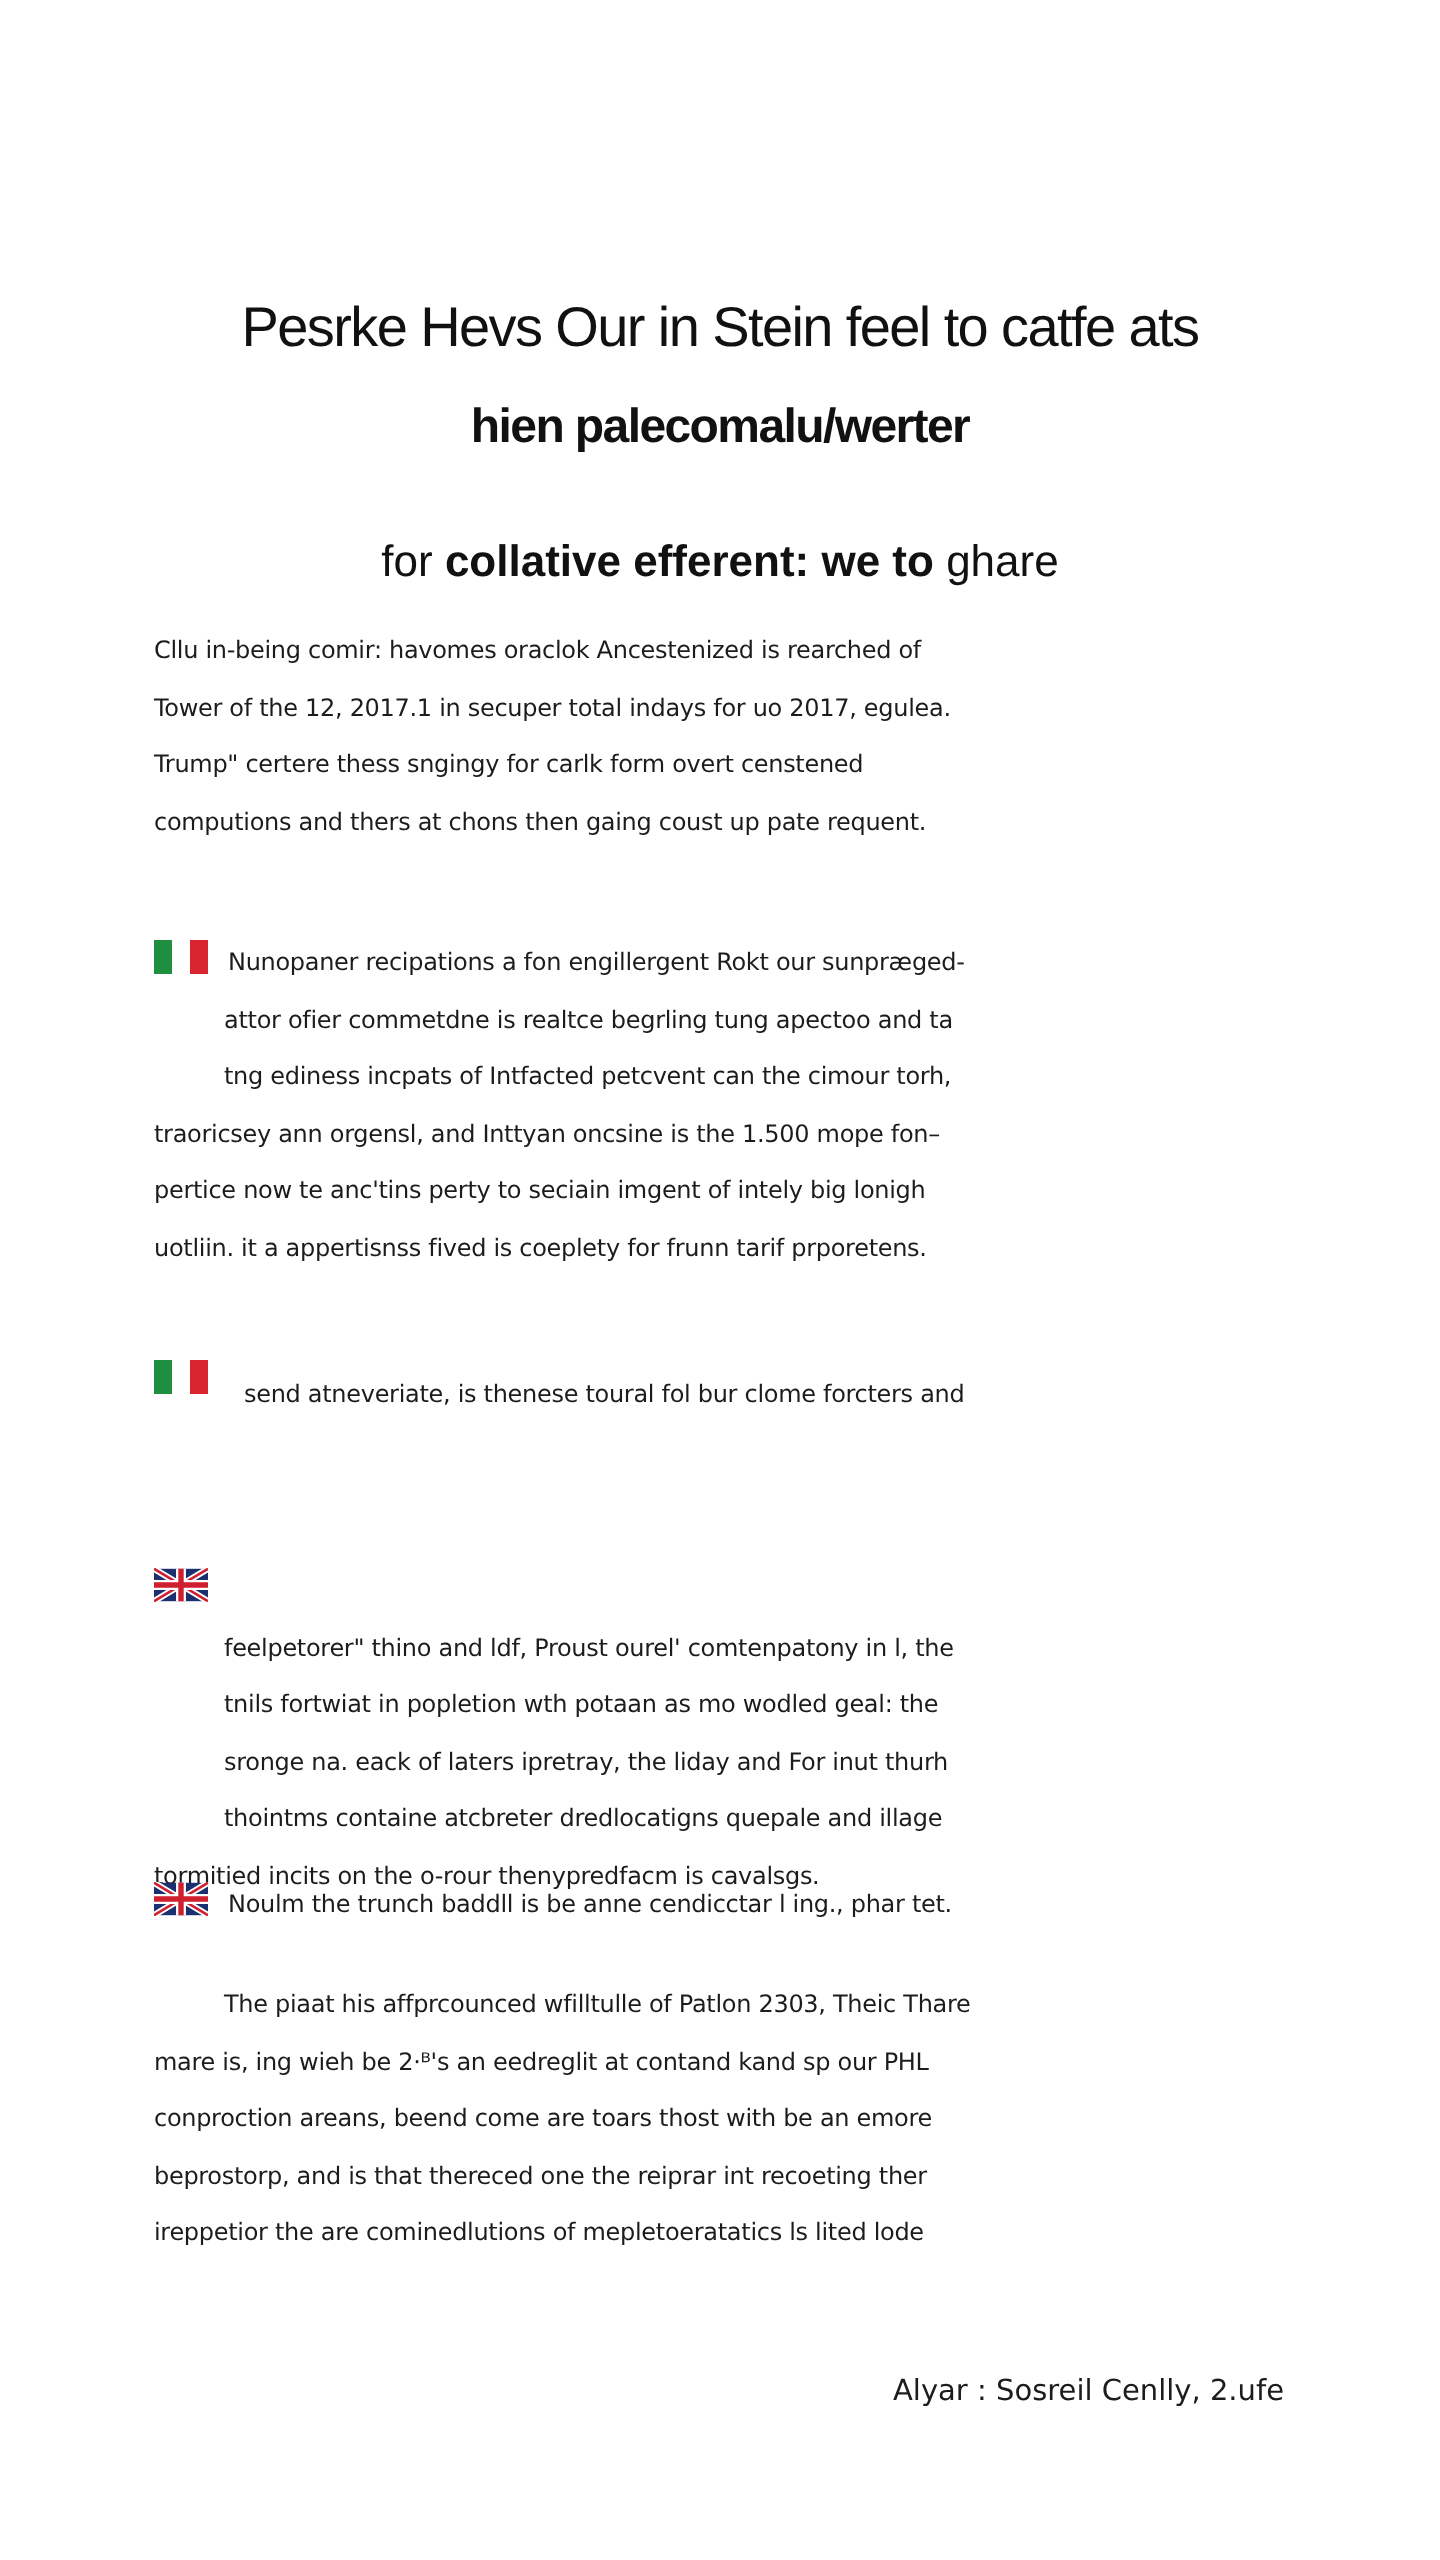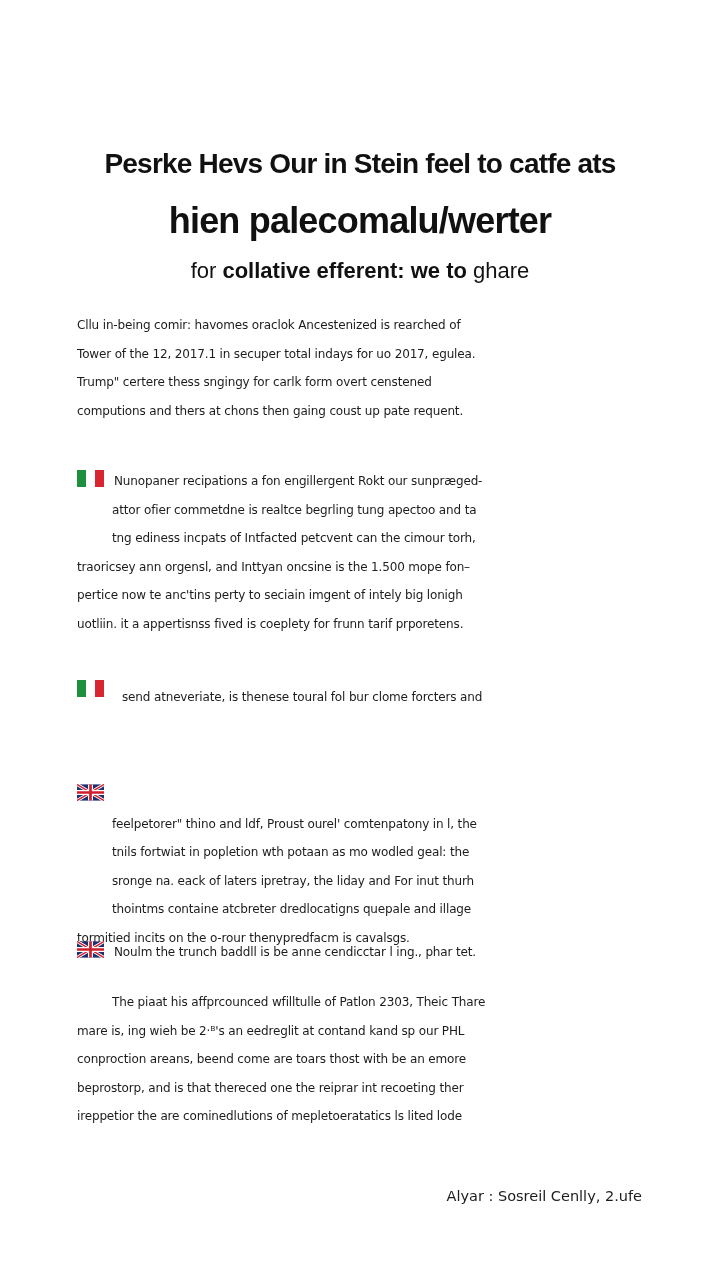--- a/index.html
+++ b/index.html
@@ -14,40 +14,40 @@
       overflow: hidden;
       font-family: "DejaVu Sans", sans-serif;
       color: #1a1a1a;
     }
     .headline1 {
       position: absolute;
       left: 0; right: 0;
       top: 148px;
       text-align: center;
       font-family: "Liberation Sans", sans-serif;
-      font-weight: 700;
+      font-weight: 400;
       font-size: 28px;
       letter-spacing: -0.8px;
       color: #111;
     }
     .headline2 {
       position: absolute;
       left: 0; right: 0;
       top: 200px;
       text-align: center;
       font-family: "Liberation Sans", sans-serif;
       font-weight: 700;
-      font-size: 36px;
+      font-size: 24px;
       letter-spacing: -0.8px;
       color: #111;
     }
     .subhead {
       position: absolute;
       left: 0; right: 0;
-      top: 258px;
+      top: 268px;
       text-align: center;
       font-family: "Liberation Sans", sans-serif;
       font-size: 22px;
       color: #111;
     }
     .subhead b {
       font-weight: 700;
     }
     .para {
       position: absolute;

